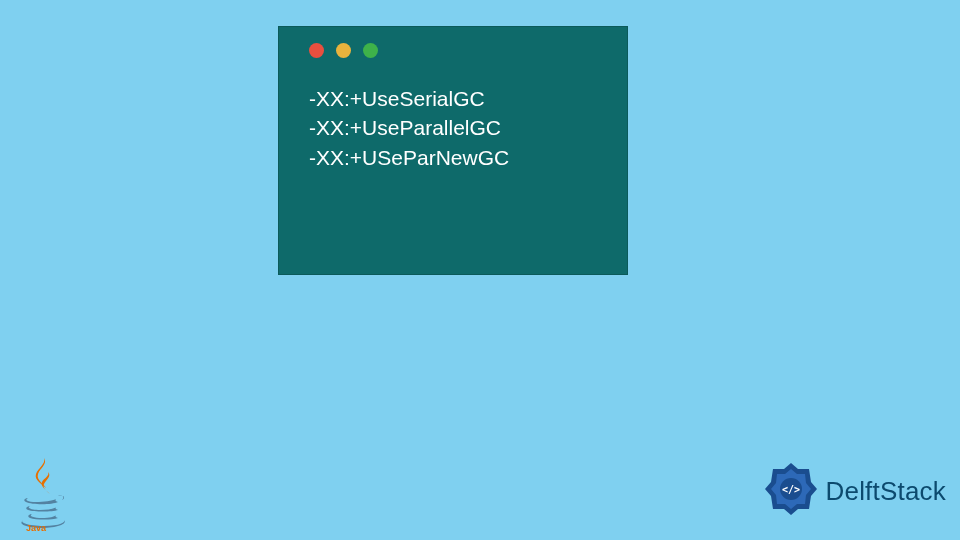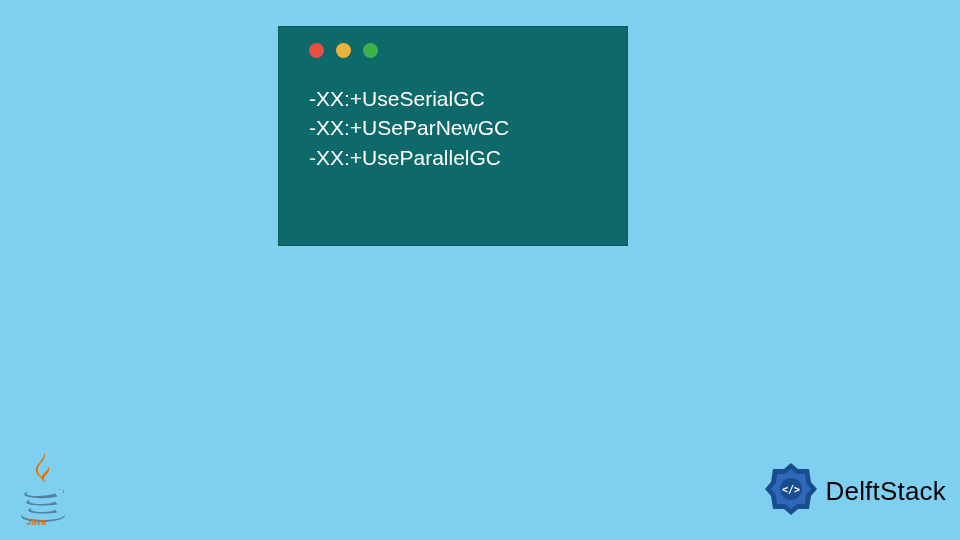--- a/index.html
+++ b/index.html
@@ -9,21 +9,21 @@
     background: #7fd0f0;
     position: relative;
     font-family: Arial, Helvetica, sans-serif;
     overflow: hidden;
   }
   .card {
     position: absolute;
     left: 278px;
     top: 26px;
     width: 350px;
-    height: 220px;
+    height: 249px;
     background: #0e6a6a;
     border: 1px solid #0b5a5a;
   }
   .dots {
     display: flex;
     gap: 12px;
     padding: 16px 20px 8px 30px;
   }
   .dot {
     width: 15px;
@@ -37,52 +37,52 @@
     padding: 18px 0 0 30px;
     color: #ffffff;
     font-size: 21px;
     line-height: 1.4;
     font-family: Arial, Helvetica, sans-serif;
   }
   .code-line { white-space: pre; }
   .java-logo {
     position: absolute;
     left: 14px;
-    bottom: 14px;
+    bottom: 8px;
     width: 58px;
     height: 78px;
   }
   .delft {
     position: absolute;
     right: 14px;
     bottom: 18px;
     display: flex;
     align-items: center;
     gap: 6px;
   }
   .delft-text {
     font-size: 26px;
-    color: #000000;
+    color: #0c4a6e;
     font-weight: 500;
     letter-spacing: 0.2px;
   }
 </style>
 </head>
 <body>
 
 <div class="card">
   <div class="dots">
     <div class="dot red"></div>
     <div class="dot yellow"></div>
     <div class="dot green"></div>
   </div>
   <div class="code">
     <div class="code-line">-XX:+UseSerialGC</div>
+    <div class="code-line">-XX:+UseParallelGC</div>
     <div class="code-line">-XX:+USeParNewGC</div>
-    <div class="code-line">-XX:+UseParallelGC</div>
   </div>
 </div>
 
 <div class="java-logo">
   <svg viewBox="0 0 58 78" width="58" height="78">
     <path d="M30 4 C34 10 26 14 24 20 C22 26 30 30 32 34 C28 30 20 26 22 20 C24 14 32 10 30 4 Z" fill="#e76f00"></path>
     <path d="M34 18 C38 22 32 26 30 30 C28 34 34 38 36 40 C32 36 26 32 28 28 C30 24 36 22 34 18 Z" fill="#e76f00"></path>
     <path d="M14 44 C10 46 14 48 22 48 C30 48 38 47 42 45 C40 47 44 48 44 48 C38 51 18 51 12 48 C8 46 12 44 14 44 Z" fill="#5382a1"></path>
     <path d="M16 52 C12 54 18 56 26 56 C34 56 40 55 42 53 C40 55 44 56 44 56 C38 58 20 58 14 56 C10 54 14 52 16 52 Z" fill="#5382a1"></path>
     <path d="M18 60 C14 62 20 64 28 64 C36 64 40 63 42 61 C40 63 44 64 44 64 C38 66 22 66 16 64 C12 62 16 60 18 60 Z" fill="#5382a1"></path>

